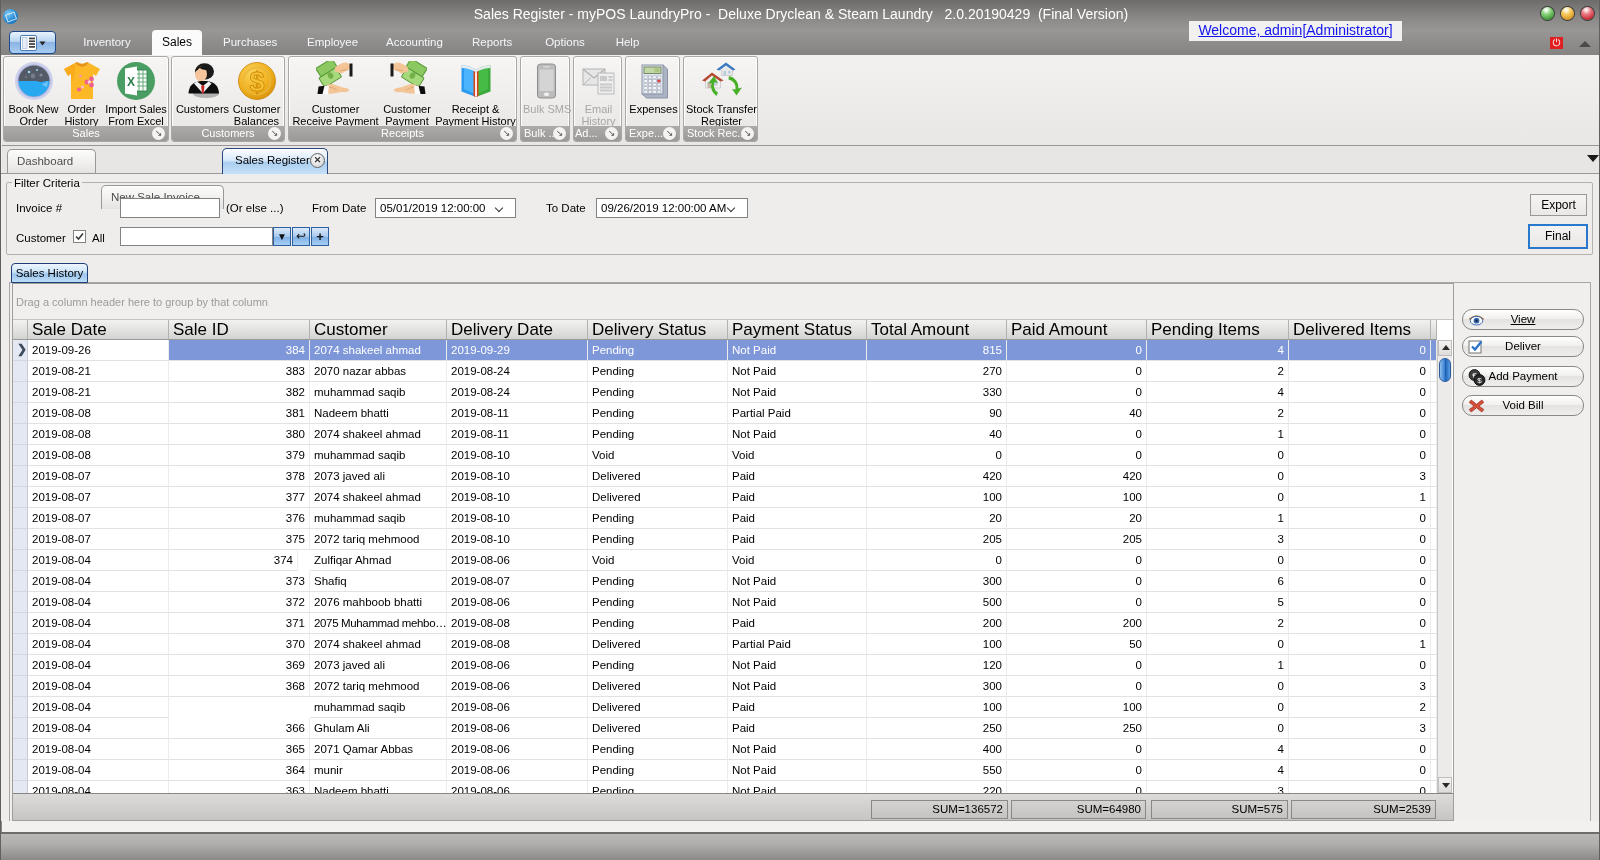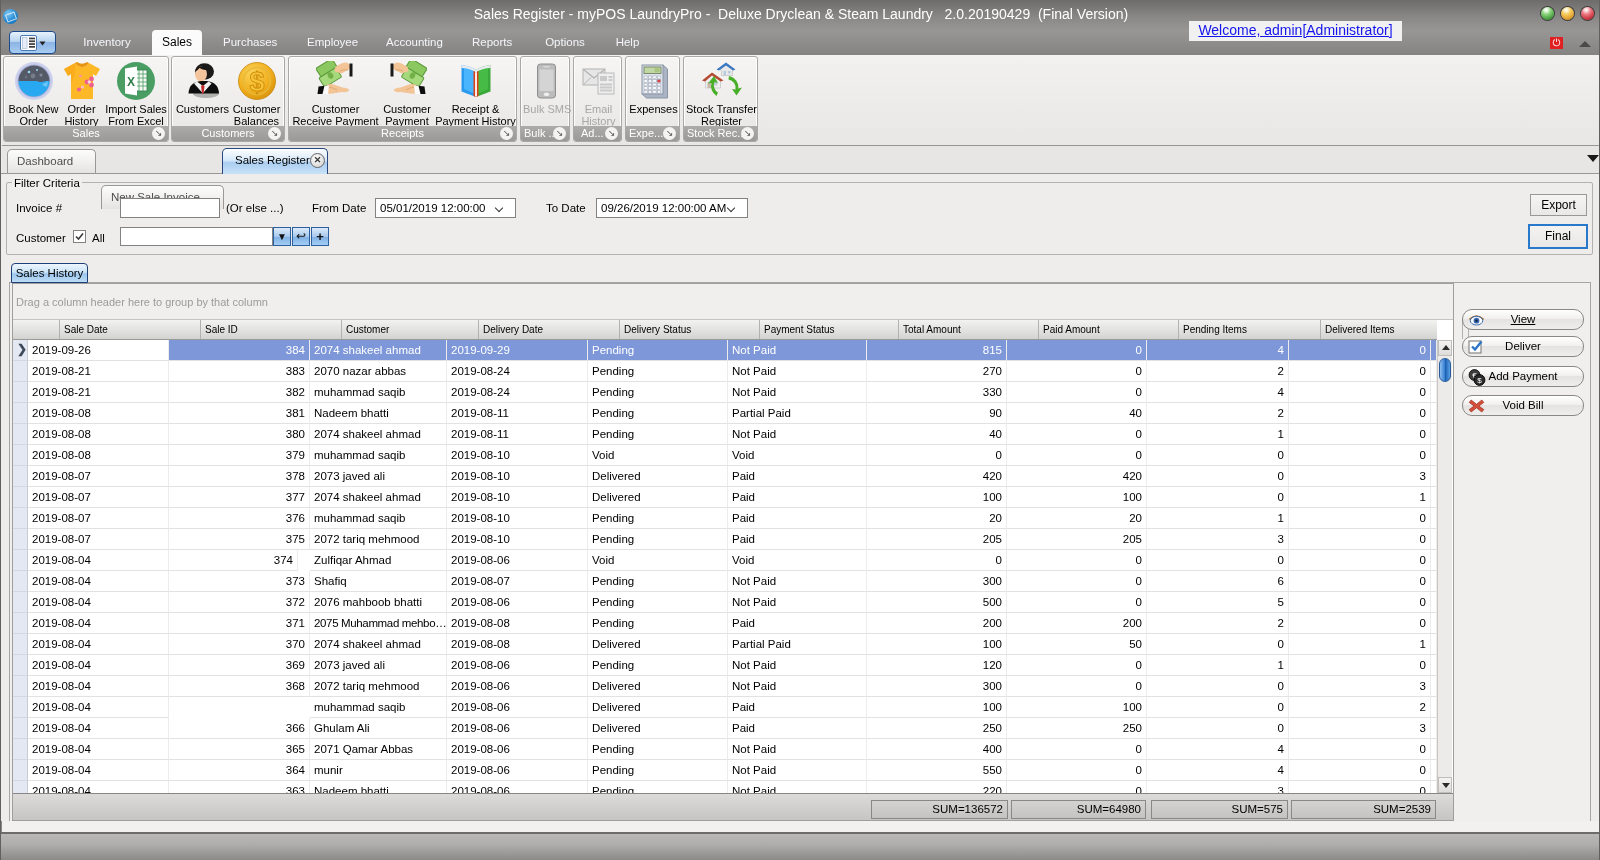--- a/index.html
+++ b/index.html
@@ -82,22 +82,22 @@
 
 #shtab { position:absolute; left:2px; top:89px; width:77px; height:20px; border:1px solid #1f3f77;
   border-radius:4px 4px 0 0; background:linear-gradient(#eef6fe, #cce4f8 45%, #9dc6ee 55%, #bcdcf6);
   font-size:11.5px; text-align:center; line-height:19px; z-index:3; }
 #gridarea { position:absolute; left:3px; top:109px; width:1442px; height:538px;
   border:1px solid #a09e9c; background:#fff; }
 #grouppanel { position:absolute; left:0; top:0; width:100%; height:36px; background:#f0efed;
   border-bottom:1px solid #c6c4c2; color:#9b9b9b; font-size:11px; line-height:36px; padding-left:3px; }
 #ghead { position:absolute; left:0; top:36px; width:1424px; height:20px;
   background:linear-gradient(#f2f2f0, #dddddb 70%, #d2d2d0); border-bottom:1px solid #9a9a98; }
-.hcell { position:absolute; top:0px; height:19px; border-right:1px solid #b2b2b0; font-size:10px;
-  line-height:19px; padding-left:4px;margin-left:32px; }
+.hcell { position:absolute; top:0px; height:19px; border-right:1px solid #b2b2b0; font-size:17px;
+  line-height:19px; padding-left:4px; }
 #grows { position:absolute; left:0; top:56px; width:1424px; height:453px; overflow:hidden; }
 .grow { position:relative; width:100%; height:21px; background:#fff; }
 .gcell { position:absolute; top:0; height:21px; line-height:20px; font-size:11.5px;
   border-right:1px solid #ececec; border-bottom:1px solid #e2e2e2; padding:0 4px;
   white-space:nowrap; overflow:hidden; }
 .num { text-align:right; }
 .ind { background:#e4e8f2; border-right:1px solid #c8cbd4; border-bottom:1px solid #d4d7e0; }
 .rowarrow { color:#3c4a5c; font-weight:bold; font-size:12px; position:relative; left:4px; top:-1px; }
 .sel { background:#7e97d9; color:#fff; }
 #gfoot { position:absolute; left:0; bottom:0; width:100%; height:27px;
@@ -297,21 +297,21 @@
               <rect x="19" y="12" width="16" height="21" fill="#eeeeee" stroke="#bababa"></rect>
               <rect x="21" y="15" width="7" height="5" fill="#cacaca"></rect>
               <rect x="29.5" y="15" width="4" height="2" fill="#cacaca"></rect>
               <rect x="29.5" y="18" width="4" height="2" fill="#cacaca"></rect>
               <rect x="21" y="22.5" width="12" height="2" fill="#cacaca"></rect>
               <rect x="21" y="25.5" width="12" height="2" fill="#cacaca"></rect>
               <rect x="21" y="28.5" width="12" height="2" fill="#cacaca"></rect>
             </svg></div>
           <div class="rtx">Email<br>History</div>
         </div>
-        <div class="rcaption" style="text-align:left;padding-left:7px;"><span>Ad...</span><div class="rlaunch" style="left:31px;">↘</div></div>
+        <div class="rcaption" style="text-align:left;padding-left:1px;"><span>Ad...</span><div class="rlaunch" style="left:31px;">↘</div></div>
       </div>
     <div class="rgroup" style="left:623px;width:55px;">
         <div class="ritem" style="left:2px;width:51px;">
           <div class="ric"><svg width="40" height="40" viewBox="0 0 40 40">
               <path d="M29 4 L33.5 8 L33.5 37 L12.5 37 L8 33 Z" fill="#aab4c4" stroke="#8a94a4"></path>
               <rect x="8" y="4" width="21" height="29" fill="#dde3ec" stroke="#8a94a4"></rect>
               <rect x="10" y="6" width="17" height="6.5" fill="#c2d8a4" stroke="#7a8a6a"></rect>
               <rect x="20.5" y="7.2" width="5" height="4" fill="#a8c47e"></rect>
               <rect x="10" y="15" width="3.4" height="2.7" fill="#f4f6fa" stroke="#8a94a4" stroke-width=".4"></rect>
               <rect x="14.4" y="15" width="3.4" height="2.7" fill="#f4f6fa" stroke="#8a94a4" stroke-width=".4"></rect>

